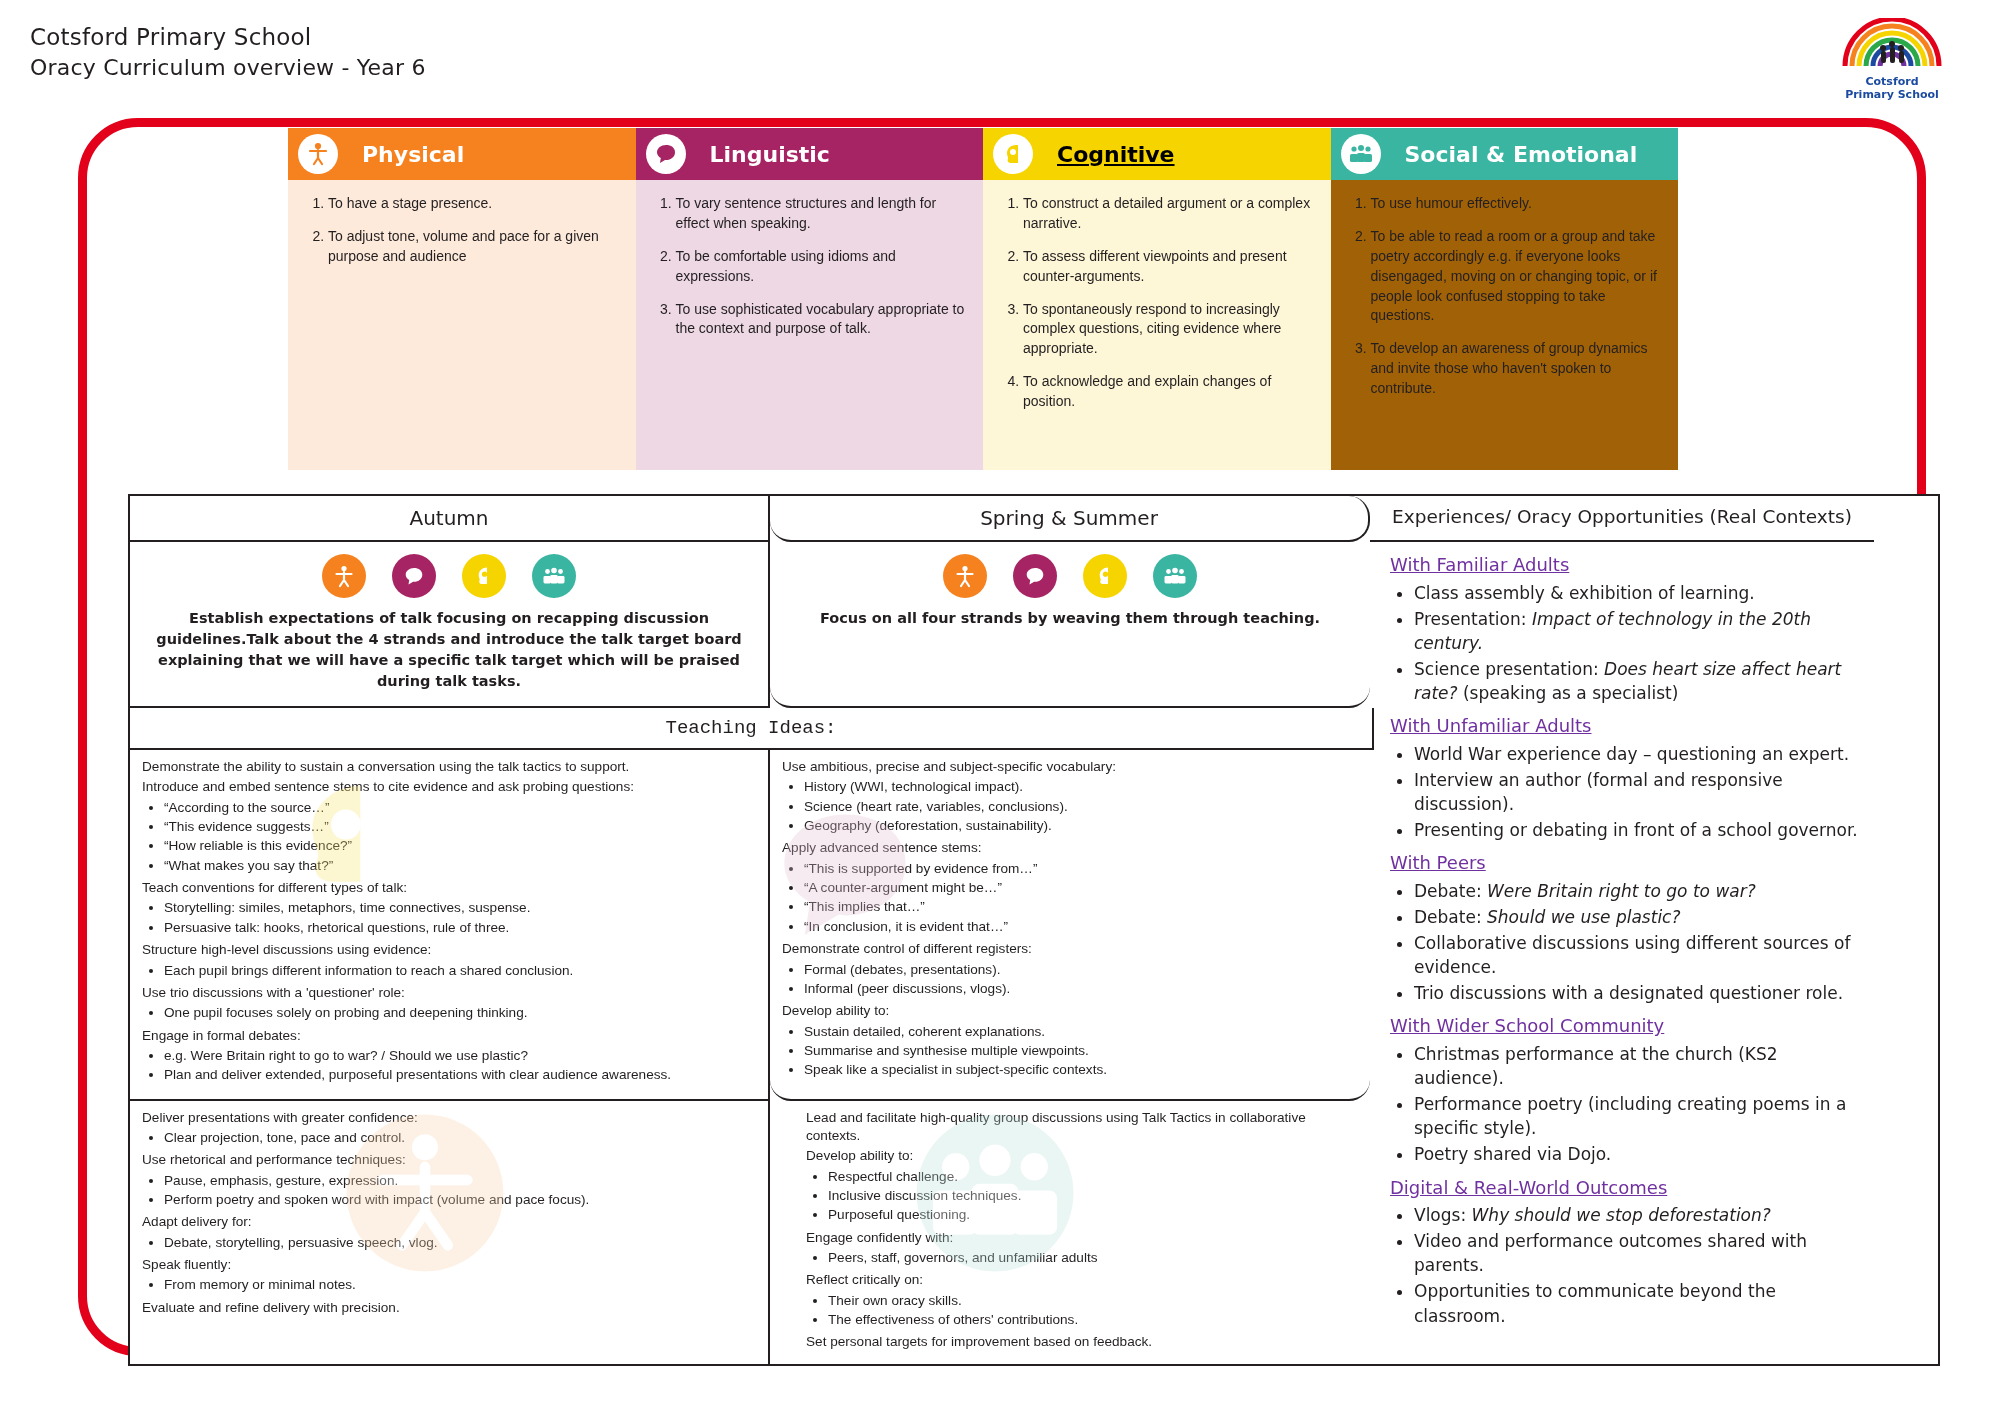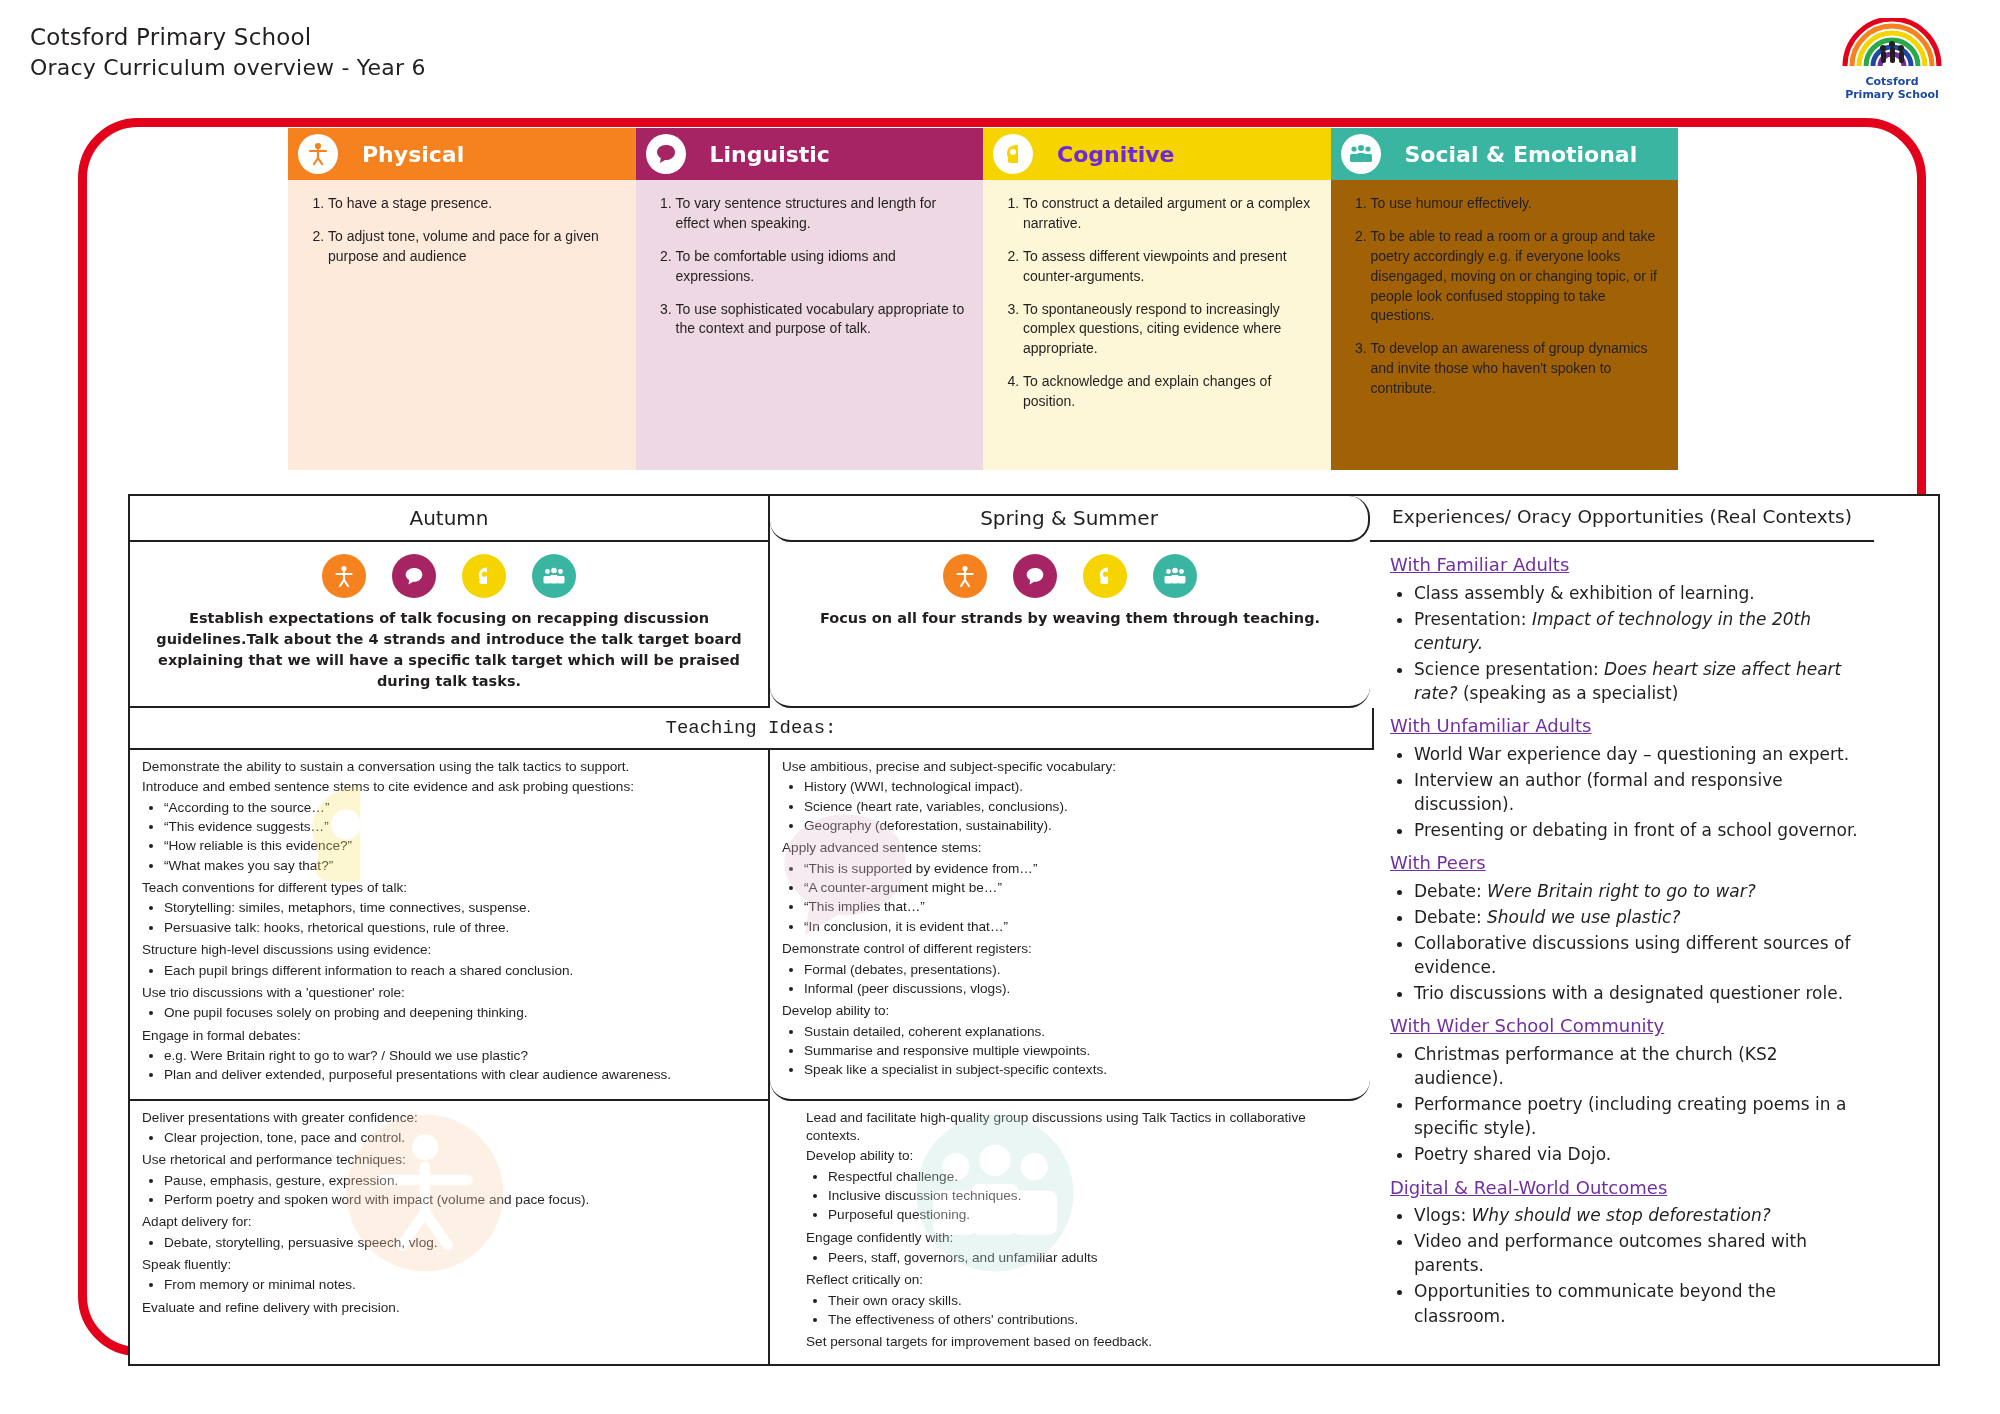--- a/index.html
+++ b/index.html
@@ -74,21 +74,21 @@
     gap: 24px;
     padding-left: 10px;
     box-sizing: border-box;
   }
   .strand .head .title {
     font-family: "DejaVu Sans", sans-serif;
     font-weight: bold;
     font-size: 22px;
     color: #ffffff;
   }
-  .strand.cognitive .head .title { color: #6d28d9; }
+  .strand.cognitive .head .title { color: #000000; text-decoration: underline; }
   .strand .body {
     padding: 14px 14px 16px 10px;
     box-sizing: border-box;
     min-height: 290px;
     font-size: 14px;
     line-height: 1.42;
   }
   .strand ol {
     margin: 0;
     padding-left: 30px;
@@ -476,21 +476,21 @@
             <li>“In conclusion, it is evident that…”</li>
           </ul>
           <p>Demonstrate control of different registers:</p>
           <ul>
             <li>Formal (debates, presentations).</li>
             <li>Informal (peer discussions, vlogs).</li>
           </ul>
           <p>Develop ability to:</p>
           <ul>
             <li>Sustain detailed, coherent explanations.</li>
-            <li>Summarise and responsive multiple viewpoints.</li>
+            <li>Summarise and synthesise multiple viewpoints.</li>
             <li>Speak like a specialist in subject-specific contexts.</li>
           </ul>
         </div>
       </div>
 
       <div class="row">
         <div class="cell col-a ideas" style="border-bottom:none;min-height:240px;">
           <p>Deliver presentations with greater confidence:</p>
           <ul>
               <li>Clear projection, tone, pace and control.</li>

